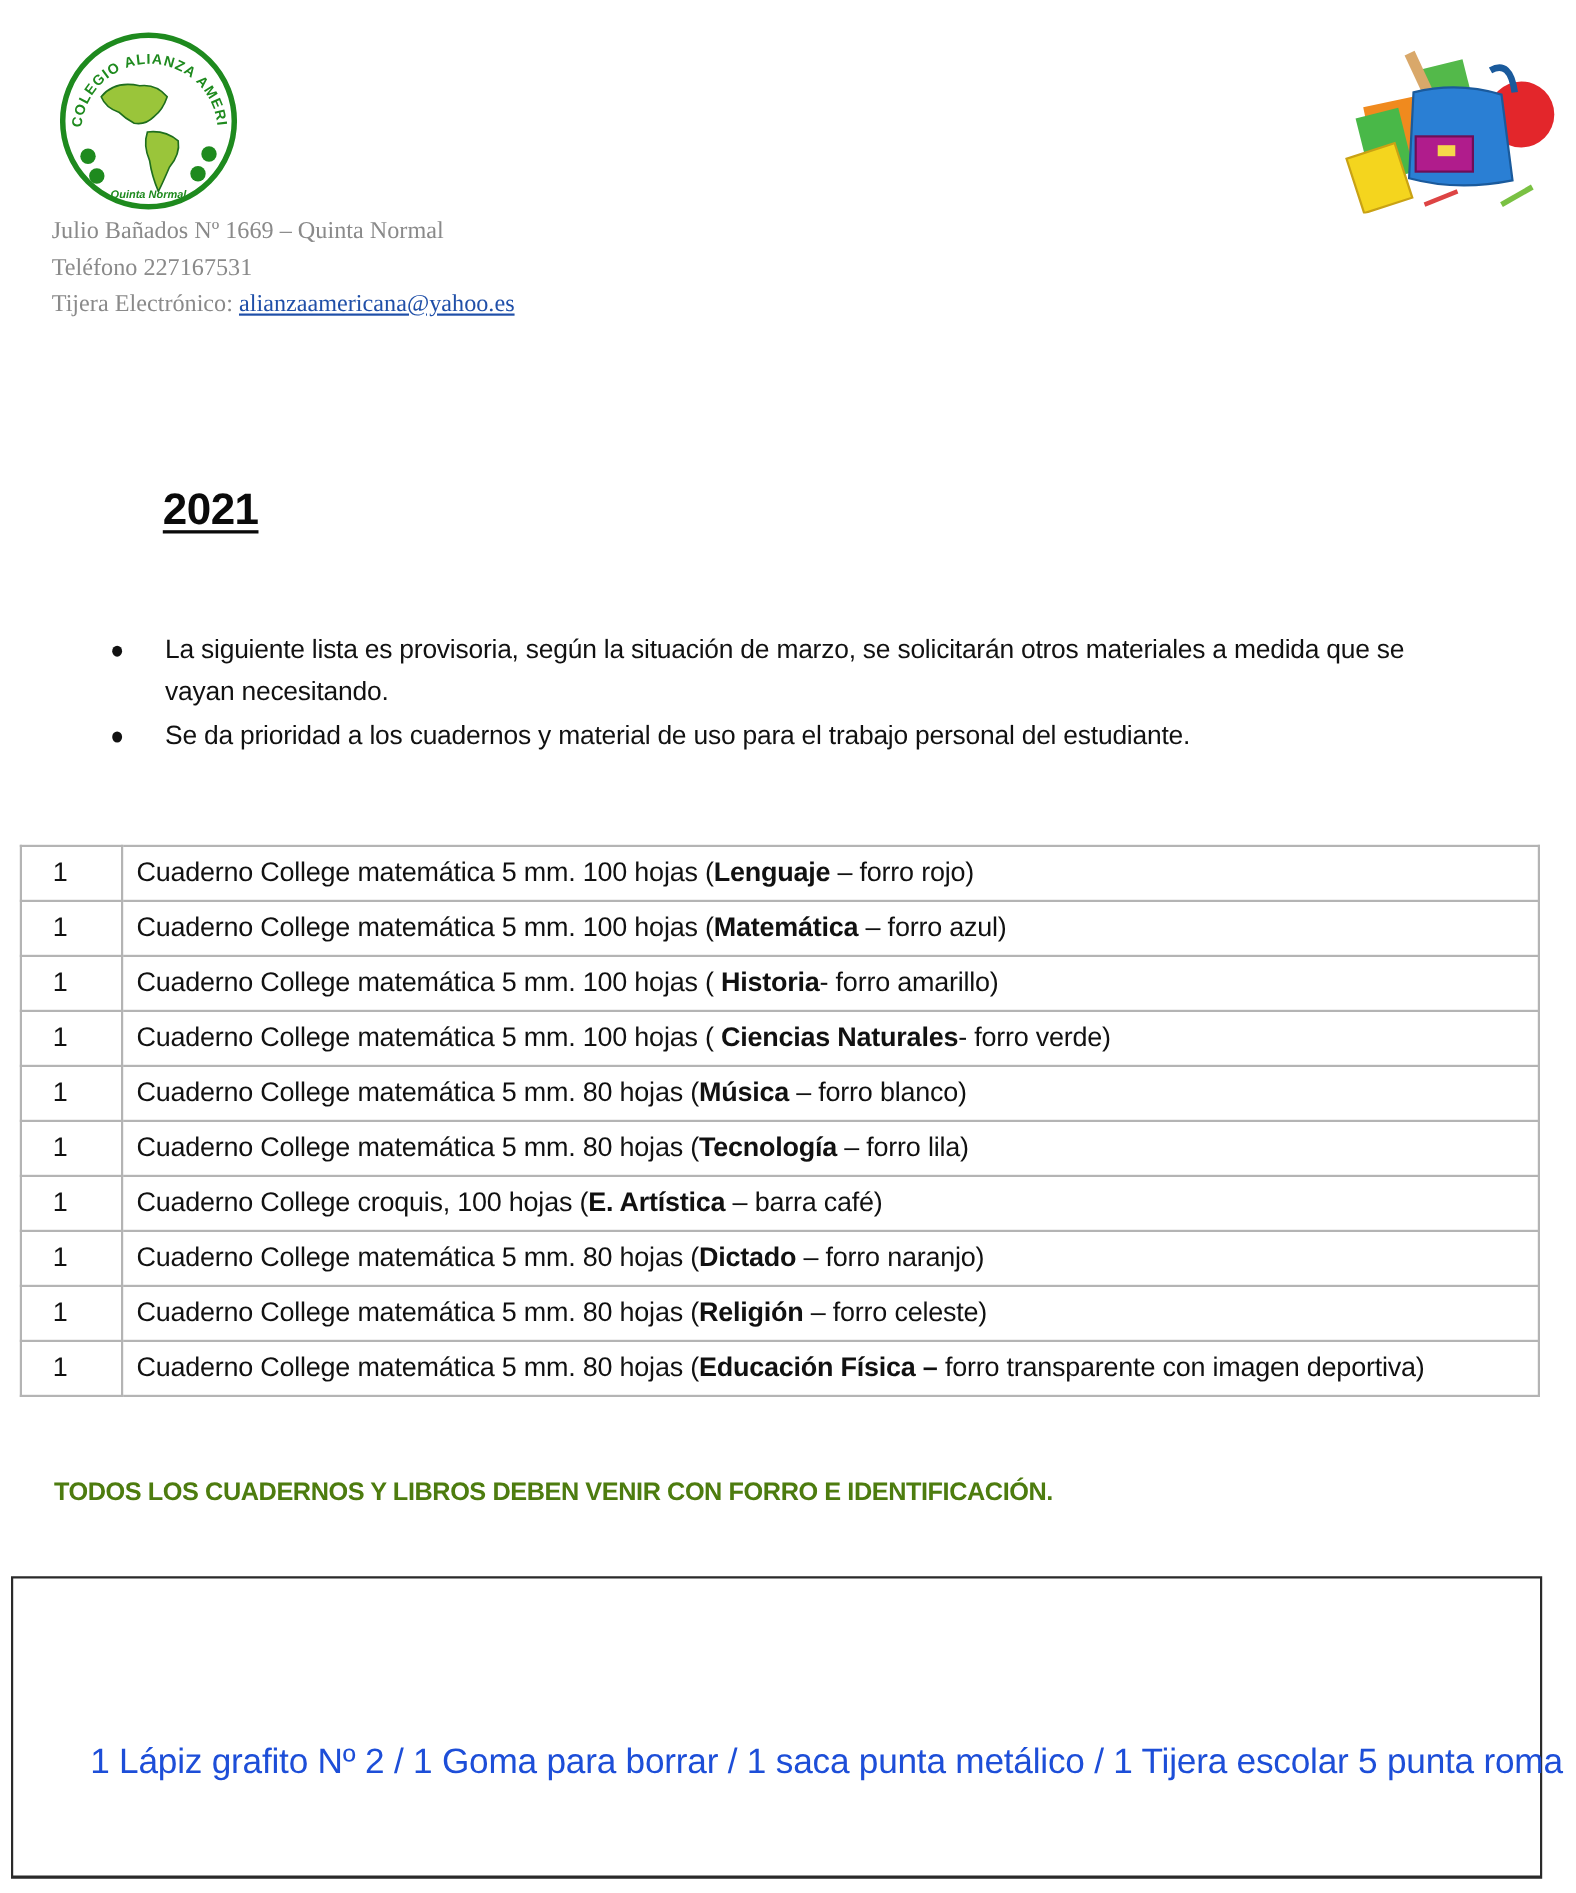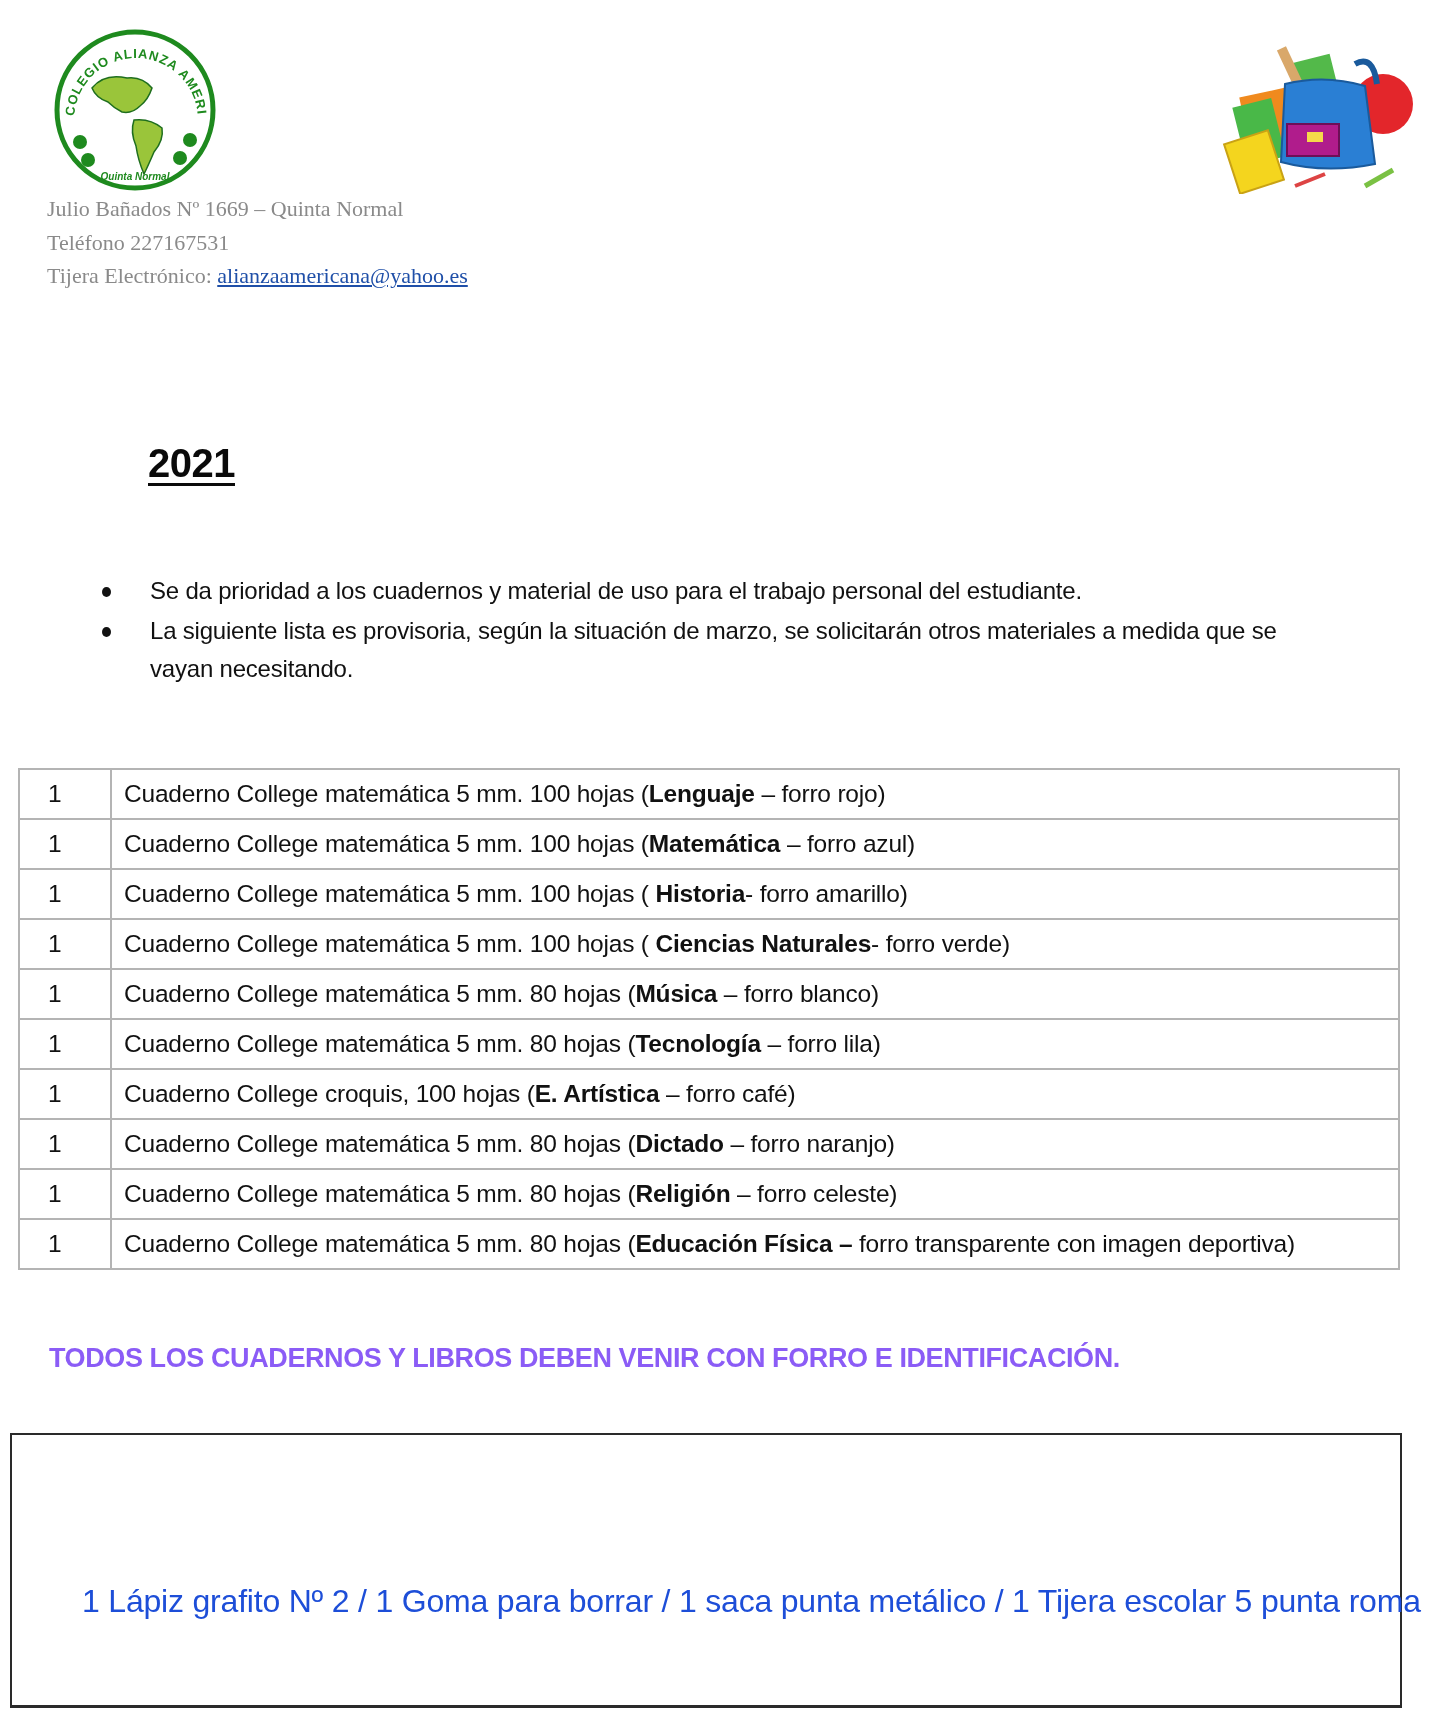--- a/index.html
+++ b/index.html
@@ -49,21 +49,21 @@
     }
     table.items td {
       border: 2px solid #b4b4b4; vertical-align: top;
       padding: 5px 12px 6px 12px; line-height: 37px;
     }
     table.items td.qty { width: 50px; text-align: left; padding-left: 28px; }
     table.items td.desc { letter-spacing: -0.2px; }
     table.items b { font-weight: bold; }
 
     .notice {
-      left: 49px; top: 1343px; font-weight: bold; font-size: 27px; letter-spacing: -0.4px; color: #8b5cf6; text-align: right;
+      left: 49px; top: 1343px; font-weight: bold; font-size: 23px; letter-spacing: -0.4px; color: #4d7c0f; text-align: right;
     }
 
     .nota-box {
       left: 10px; top: 1433px; width: 1388px; height: 270px;
       border: 2px solid #2a2a2a; border-bottom-width: 3px;
     }
     .nota-title {
       position: absolute; left: 70px; top: 18px;
       font-weight: bold; font-size: 28px; letter-spacing: -0.5px;
       text-decoration: underline; text-decoration-thickness: 2px; text-underline-offset: 4px;
@@ -123,22 +123,22 @@
   <div class="line">Teléfono 227167531</div>
   <div class="line"><span>Tijera Electrónico: </span><a href="mailto:alianzaamericana@yahoo.es">alianzaamericana@yahoo.es</a></div>
 </div>
 
 <div class="abs title">
   <br>
   <span>2021</span>
 </div>
 
 <ul class="abs bullets">
+  <li><span class="dot"></span><span>La siguiente lista es provisoria, según la situación de marzo, se solicitarán otros materiales a medida que se vayan necesitando.</span></li>
   <li><span class="dot"></span><span>Se da prioridad a los cuadernos y material de uso para el trabajo personal del estudiante.</span></li>
-  <li><span class="dot"></span><span>La siguiente lista es provisoria, según la situación de marzo, se solicitarán otros materiales a medida que se vayan necesitando.</span></li>
 </ul>
 
 <table class="items">
   <tbody id="items-body">
       <tr>
         <td class="qty">1</td>
         <td class="desc"><span>Cuaderno College matemática 5 mm. 100 hojas (</span><b>Lenguaje</b><span> – forro rojo)</span></td>
       </tr>
       <tr>
         <td class="qty">1</td>
@@ -155,21 +155,21 @@
       <tr>
         <td class="qty">1</td>
         <td class="desc"><span>Cuaderno College  matemática 5 mm. 80 hojas (</span><b>Música</b><span> – forro blanco)</span></td>
       </tr>
       <tr>
         <td class="qty">1</td>
         <td class="desc"><span>Cuaderno College  matemática 5 mm. 80 hojas (</span><b>Tecnología</b><span> – forro  lila)</span></td>
       </tr>
       <tr>
         <td class="qty">1</td>
-        <td class="desc"><span>Cuaderno College  croquis, 100 hojas (</span><b>E. Artística</b><span> – forro café)</span></td>
+        <td class="desc"><span>Cuaderno College  croquis, 100 hojas (</span><b>E. Artística</b><span> – barra café)</span></td>
       </tr>
       <tr>
         <td class="qty">1</td>
         <td class="desc"><span>Cuaderno College  matemática 5 mm. 80 hojas (</span><b>Dictado</b><span> – forro naranjo)</span></td>
       </tr>
       <tr>
         <td class="qty">1</td>
         <td class="desc"><span>Cuaderno College  matemática 5 mm. 80 hojas (</span><b>Religión</b><span> – forro celeste)</span></td>
       </tr>
       <tr>

